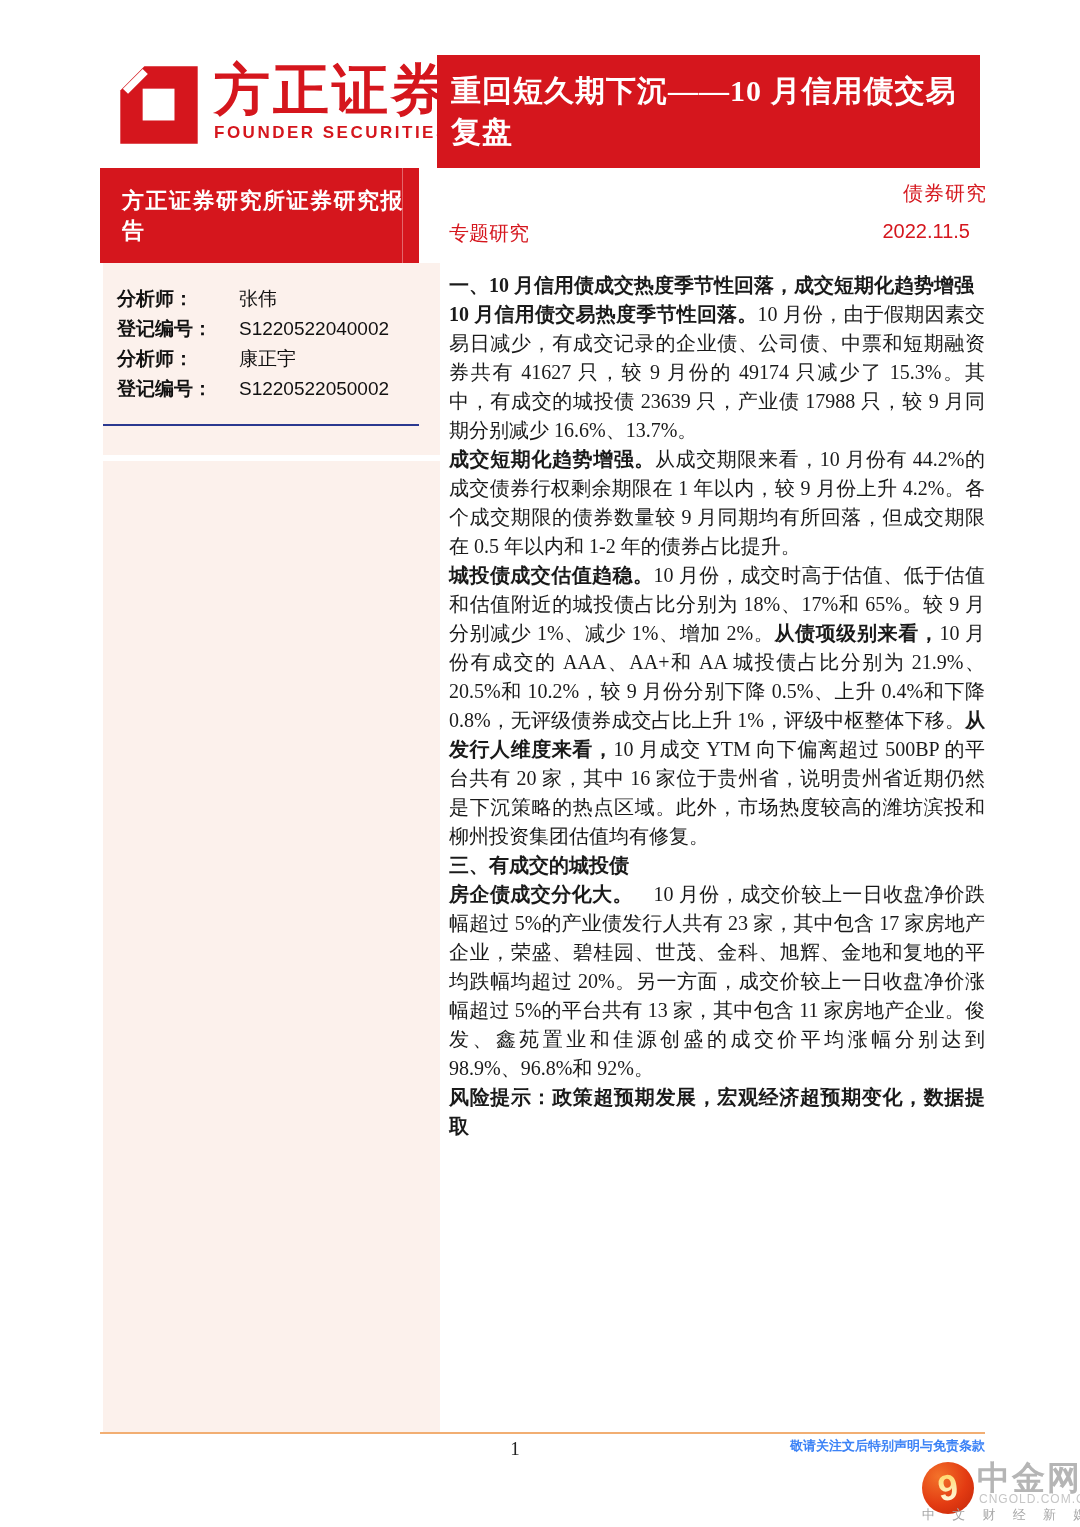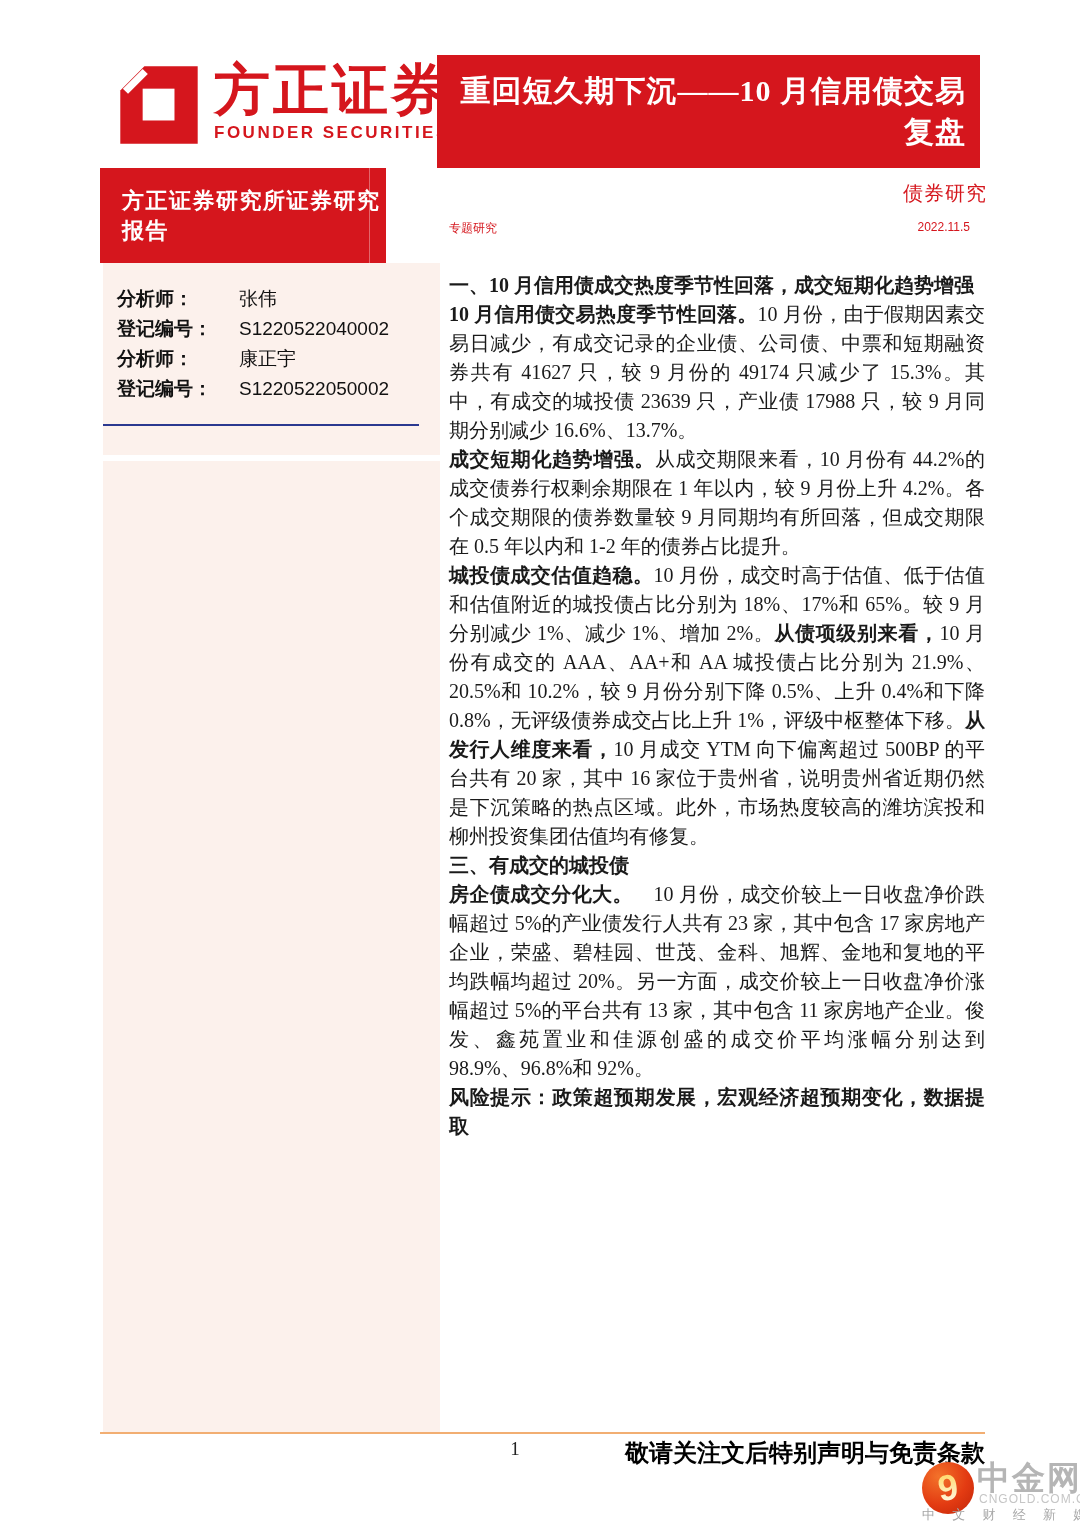--- a/index.html
+++ b/index.html
@@ -9,57 +9,57 @@
   
   .logo{position:absolute;left:116px;top:62px;display:flex;align-items:flex-start;}
   .logo-icon{width:86px;height:86px;flex:0 0 auto;}
   .logo-text{margin-left:12px;}
   .logo-cn{color:#d5161d;font-size:56px;line-height:1.0;font-weight:bold;letter-spacing:3px;
            font-family:"Liberation Sans","DejaVu Sans",sans-serif;}
   .logo-en{color:#d5161d;font-size:17px;font-weight:bold;letter-spacing:2.5px;margin-top:5px;
            font-family:"Liberation Sans","DejaVu Sans",sans-serif;}
 
   
-  .report-bar{position:absolute;left:100px;top:168px;width:286px;height:95px;background:#d5161d;
+  .report-bar{position:absolute;left:100px;top:168px;width:319px;height:95px;background:#d5161d;
               color:#fff;display:flex;align-items:center;box-sizing:border-box;padding-left:22px;
               font-size:22px;font-weight:bold;letter-spacing:1.5px;}
   .report-bar::after{content:"";position:absolute;right:16px;top:0;width:1px;height:100%;
               background:rgba(255,255,255,.35);}
 
   
   .title-banner{position:absolute;left:437px;top:55px;width:543px;height:113px;background:#d5161d;
                 color:#fff;display:flex;align-items:center;justify-content:center;box-sizing:border-box;
-                padding:0 14px;font-size:30px;font-weight:bold;letter-spacing:1px;text-align:right;}
+                padding:0 14px;font-size:30px;font-weight:bold;letter-spacing:1px;}
 
   .category{position:absolute;left:454px;top:180px;width:533px;text-align:right;color:#d5161d;
             font-size:20px;letter-spacing:1px;}
   .meta-row{position:absolute;left:449px;top:220px;width:521px;display:flex;justify-content:space-between;
-            color:#d5161d;font-size:12px;}
+            color:#d5161d;font-size:20px;}
   .meta-date{font-family:"Liberation Sans","DejaVu Sans",sans-serif;}
 
   
   .sidebar-bg{position:absolute;left:103px;top:263px;width:337px;height:1170px;background:#fcf1ec;}
   .analysts{position:absolute;left:117px;top:284px;width:312px;font-size:19px;color:#111;}
   .srow{display:flex;align-items:center;height:30px;}
   .slabel{width:122px;font-weight:bold;}
   .sval{font-family:"Liberation Sans","DejaVu Sans",sans-serif;}
   .sidebar-hr{position:absolute;left:103px;top:424px;width:316px;height:2px;background:#2b3990;}
   .sidebar-gap{position:absolute;left:103px;top:455px;width:337px;height:6px;background:#ffffff;}
 
   
   .main{position:absolute;left:449px;top:271px;width:536px;color:#1a1a1a;}
   .main p{margin:0;font-size:20px;line-height:29px;text-align:justify;font-family:Liberation Serif, serif;}
   .main p.h{font-weight:bold;}
   .main .b{font-weight:bold;}
 
   
   .footer-hr{position:absolute;left:100px;top:1432px;width:885px;height:2px;background:#f2ae72;}
   .page-num{position:absolute;left:498px;top:1438px;width:34px;text-align:center;font-size:19px;color:#222;}
-  .disclaimer{position:absolute;left:437px;top:1437px;width:548px;text-align:right;font-size:24px;
-              font-weight:bold;color:#000000;font-family:"Liberation Sans","DejaVu Sans",sans-serif;}
+  .disclaimer{position:absolute;left:437px;top:1437px;width:548px;text-align:right;font-size:13px;
+              font-weight:bold;color:#3b82f6;font-family:"Liberation Sans","DejaVu Sans",sans-serif;}
 
   
   .watermark{position:absolute;left:920px;top:1456px;width:160px;height:71px;}
   .wm-circle{position:absolute;left:2px;top:6px;width:52px;height:52px;border-radius:50%;
              background:radial-gradient(circle at 32% 28%, #f3722a 0%, #e33b12 55%, #c02408 100%);
              display:flex;align-items:center;justify-content:center;}
   .wm-glyph{color:#fff;font-size:36px;font-weight:bold;font-family:"Liberation Sans",sans-serif;
             transform:rotate(-8deg);background:linear-gradient(180deg,#ffd24d,#ffffff);
             -webkit-background-clip:text;background-clip:text;-webkit-text-fill-color:transparent;}
   .wm-name{position:absolute;left:57px;top:0px;font-size:33px;font-weight:bold;color:#b5b5b5;

